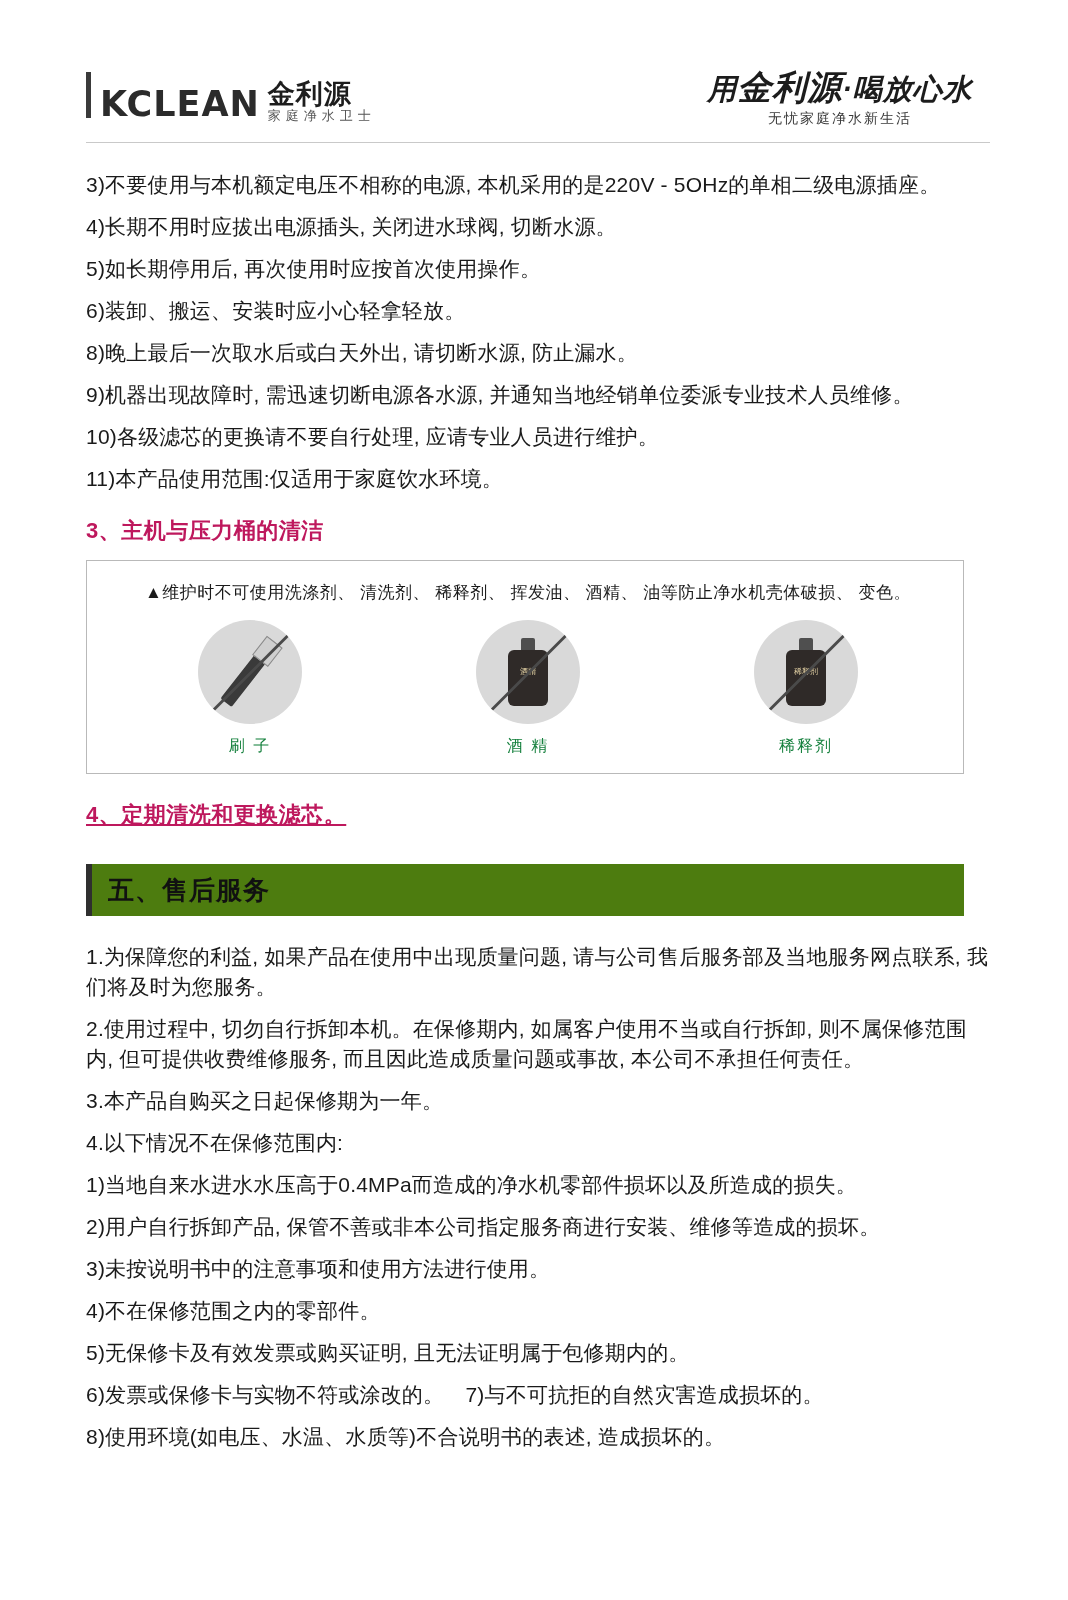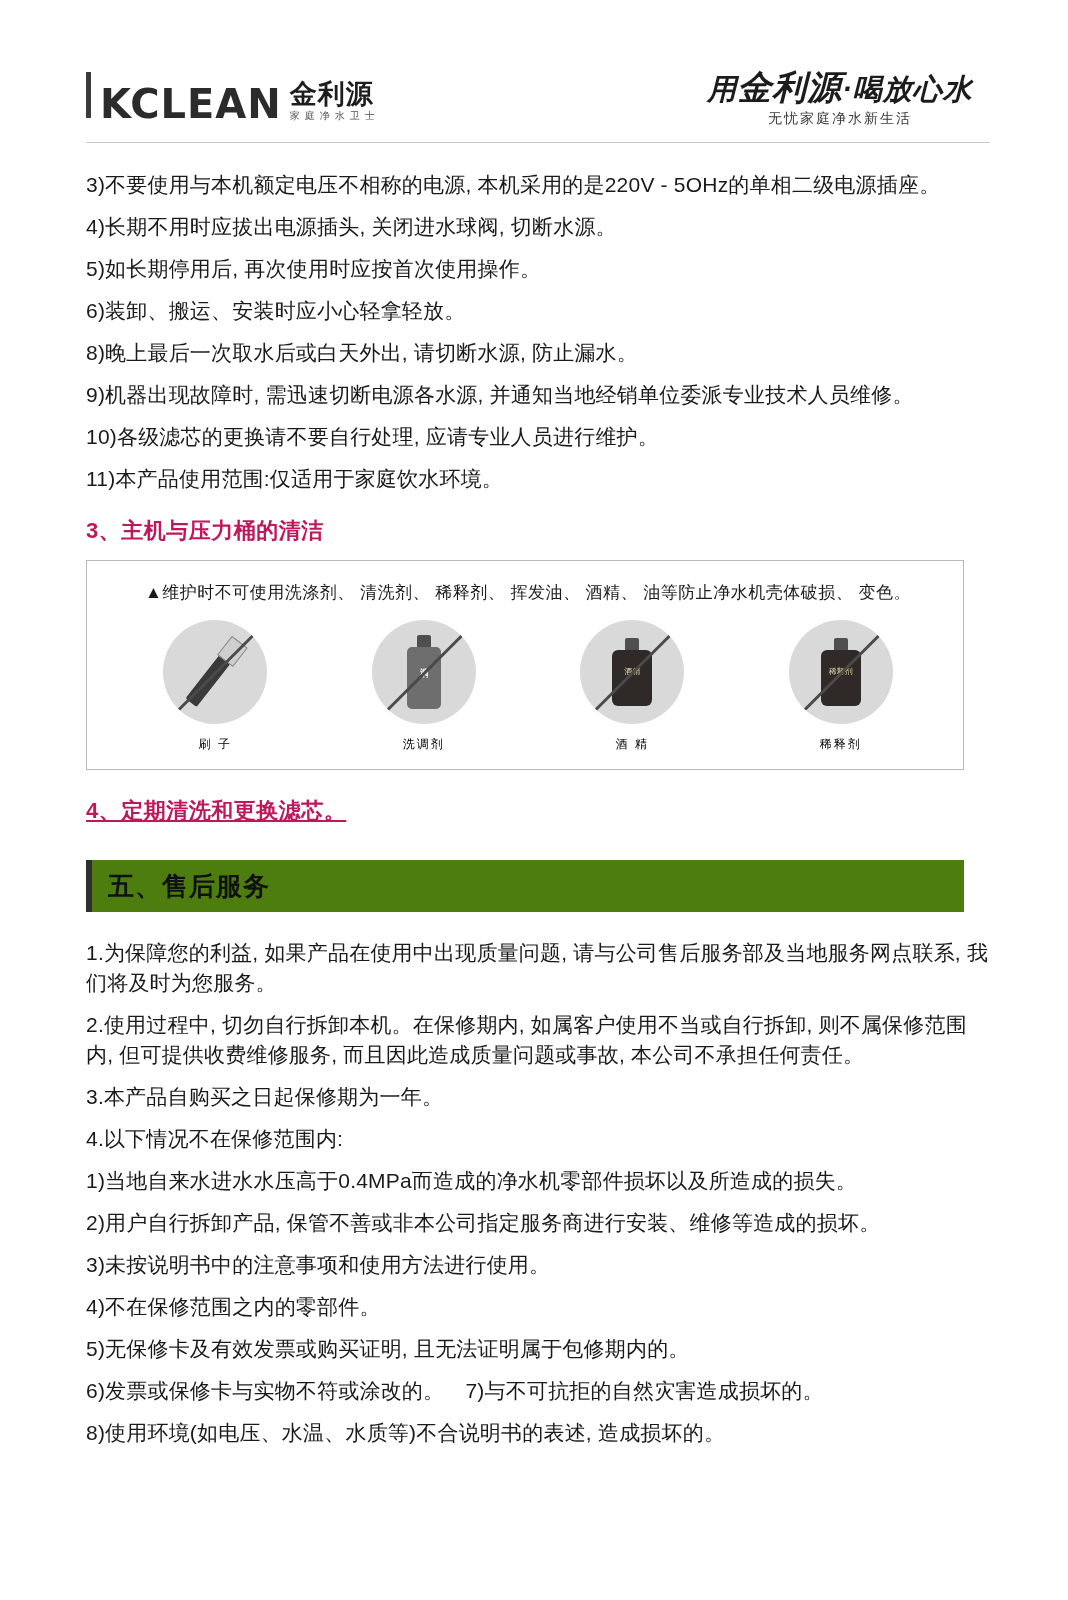--- a/index.html
+++ b/index.html
@@ -32,38 +32,38 @@
   .logo-bar {
     width: 5px;
     height: 46px;
     background: #3a3a3a;
     margin-right: 9px;
     margin-bottom: 6px;
   }
   .logo-latin {
     font-family: "DejaVu Sans", sans-serif;
     font-weight: bold;
-    font-size: 40px;
+    font-size: 35px;
     letter-spacing: 1px;
     color: #2b2b2b;
     line-height: 40px;
   }
   .logo-cn-wrap {
     margin-left: 8px;
     margin-bottom: 2px;
   }
   .logo-cn {
     font-size: 27px;
     font-weight: bold;
     color: #1d1d1d;
     line-height: 29px;
     letter-spacing: 1px;
   }
   .logo-sub {
-    font-size: 10px;
+    font-size: 13px;
     color: #555555;
     letter-spacing: 5px;
     line-height: 12px;
     margin-top: 1px;
   }
   .slogan {
     position: absolute;
     right: 78px;
     top: 12px;
     text-align: center;
@@ -158,22 +158,22 @@
     top: 50%;
     width: 118px;
     height: 3px;
     background: #4a4a4a;
     transform: rotate(-45deg);
     transform-origin: center;
     margin-top: -1px;
   }
   .icon-caption {
     margin-top: 12px;
-    font-size: 12px;
-    color: #000000;
+    font-size: 16px;
+    color: #15803d;
     letter-spacing: 2px;
   }
   
   .brush {
     position: absolute;
     left: 50%;
     top: 50%;
     width: 14px;
     height: 78px;
     margin-left: -7px;
@@ -308,32 +308,20 @@
     <div class="icons-row">
 
       <div class="icon-cell">
         <div class="circle">
           <div class="brush"></div>
           <div class="slash"></div>
         </div>
         <div class="icon-caption">刷 子</div>
       </div>
 
-      <div class="icon-cell">
-        <div class="circle">
-          <div class="bottle">
-            <div class="neck"></div>
-            <div class="body-tall">
-              <span class="label">洗调剂</span>
-            </div>
-          </div>
-          <div class="slash"></div>
-        </div>
-        <div class="icon-caption">洗调剂</div>
-      </div>
 
       <div class="icon-cell">
         <div class="circle">
           <div class="bottle">
             <div class="neck"></div>
             <div class="body-dark">
               <span class="label-h">酒精</span>
             </div>
           </div>
           <div class="slash"></div>

